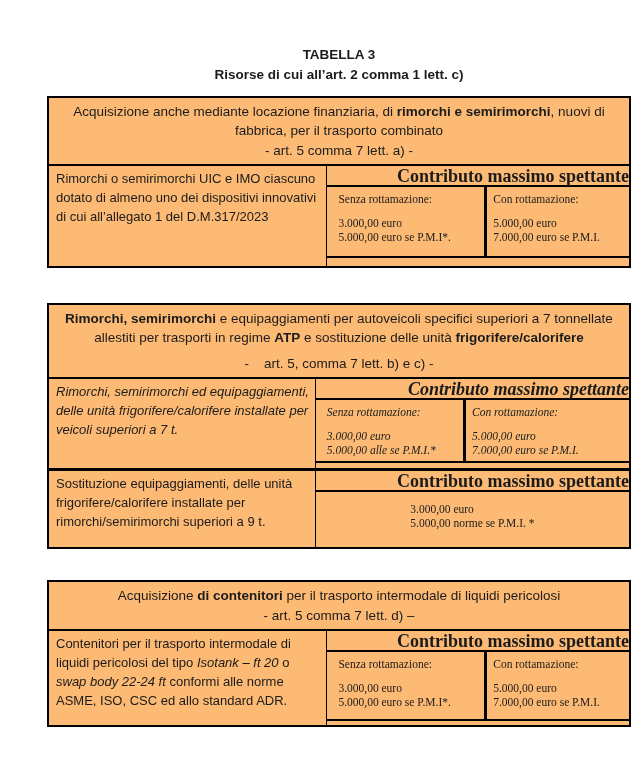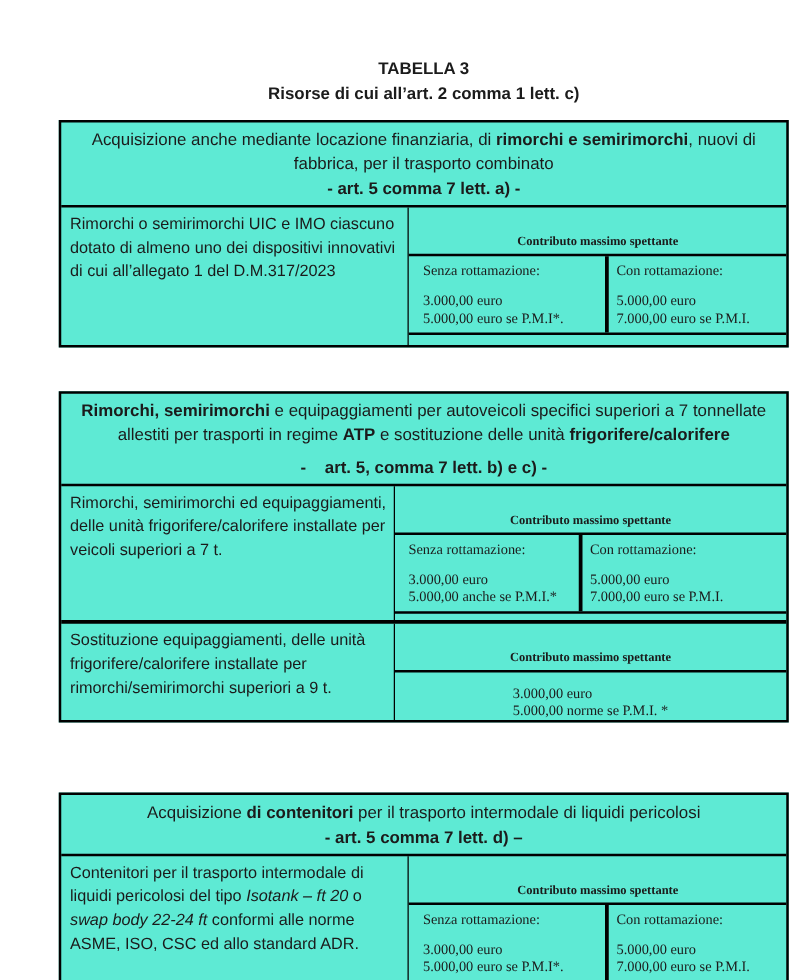--- a/index.html
+++ b/index.html
@@ -3,41 +3,41 @@
 <meta charset="utf-8">
 <style>
   html,body{margin:0;padding:0;}
   body{
     width:642px;height:784px;overflow:hidden;background:#ffffff;
     color:#1b1b1b;font-family:"Liberation Sans",sans-serif;
     -webkit-font-smoothing:antialiased;
   }
   .page{width:584px;margin-left:47px;}
   .title{margin-top:45px;text-align:center;font-weight:bold;font-size:13.5px;line-height:20px;}
-  .tbl{border:2px solid #000;box-sizing:border-box;background:#5eead4;}
+  .tbl{border:2px solid #000;box-sizing:border-box;background:#fdba74;}
   .t1{margin-top:11px;}
   .t2{margin-top:35px;}
-  .t3{margin-top:56px;}
+  .t3{margin-top:31px;}
   .thead{border-bottom:2px solid #000;text-align:center;padding:4px 8px 4px;font-size:13.5px;line-height:19px;}
   .b{font-weight:bold;}
   .i{font-style:italic;}
-  .art{font-weight:bold;white-space:pre-wrap;margin-top:1px;}
+  .art{font-weight:normal;white-space:pre-wrap;margin-top:1px;}
   .art.gap{margin-top:7px;}
   .trow{display:flex;align-items:stretch;}
-  .rowdiv{border-bottom:3px solid #000;}
+  .rowdiv{border-bottom:3px solid #000;font-style:italic;}
   .leftcell{
     box-sizing:border-box;padding:3px 5px 3px 7px;font-size:13px;line-height:19px;
     border-right:1.5px solid #000;text-align:left;
   }
   .t1 .leftcell,.t3 .leftcell{width:48%;}
   .t2 .leftcell{width:46%;}
   .rightregion{flex:1;display:flex;flex-direction:column;font-family:"Liberation Serif",serif;}
   .contrib{
-    font-weight:bold;text-align:center;font-size:10px;line-height:16px;
-    padding:20px 0 1px;border-bottom:2px solid #000;
+    font-weight:bold;text-align:right;font-size:18px;line-height:16px;
+    padding:2px 0 1px;border-bottom:2px solid #000;
   }
   .subrow{display:flex;align-items:stretch;flex:1;border-bottom:2px solid #000;}
   .t1 .subrow{margin-bottom:8px;}
   .t2 .subrow{margin-bottom:5px;}
   .t3 .subrow{margin-bottom:4px;}
   .subcell{box-sizing:border-box;padding:5px 4px 4px 11px;font-size:11.5px;line-height:14px;}
   .senza{width:52%;border-radius:25px;}
   .con{width:48%;border-left:3px solid #000;padding-left:6px;}
   .t2 .senza{width:47%;}
   .t2 .con{width:53%;}
@@ -90,21 +90,21 @@
       <div class="art gap">-    art. 5, comma 7 lett. b) e c) -</div>
     </div>
     <div class="trow rowdiv mh-t2r1">
       <div class="leftcell">Rimorchi, semirimorchi ed equipaggiamenti, delle unità frigorifere/calorifere installate per veicoli superiori a 7 t.</div>
       <div class="rightregion">
         <div class="contrib">Contributo massimo spettante</div>
         <div class="subrow">
           <div class="subcell senza">
             <div class="sublabel">Senza rottamazione:</div>
             <div>3.000,00 euro</div>
-            <div>5.000,00 anche se P.M.I.*</div>
+            <div>5.000,00 alle se P.M.I.*</div>
           </div>
           <div class="subcell con">
             <div class="sublabel">Con rottamazione:</div>
             <div>5.000,00 euro</div>
             <div>7.000,00 euro se P.M.I.</div>
           </div>
         </div>
       </div>
     </div>
     <div class="trow mh-t2r2">

